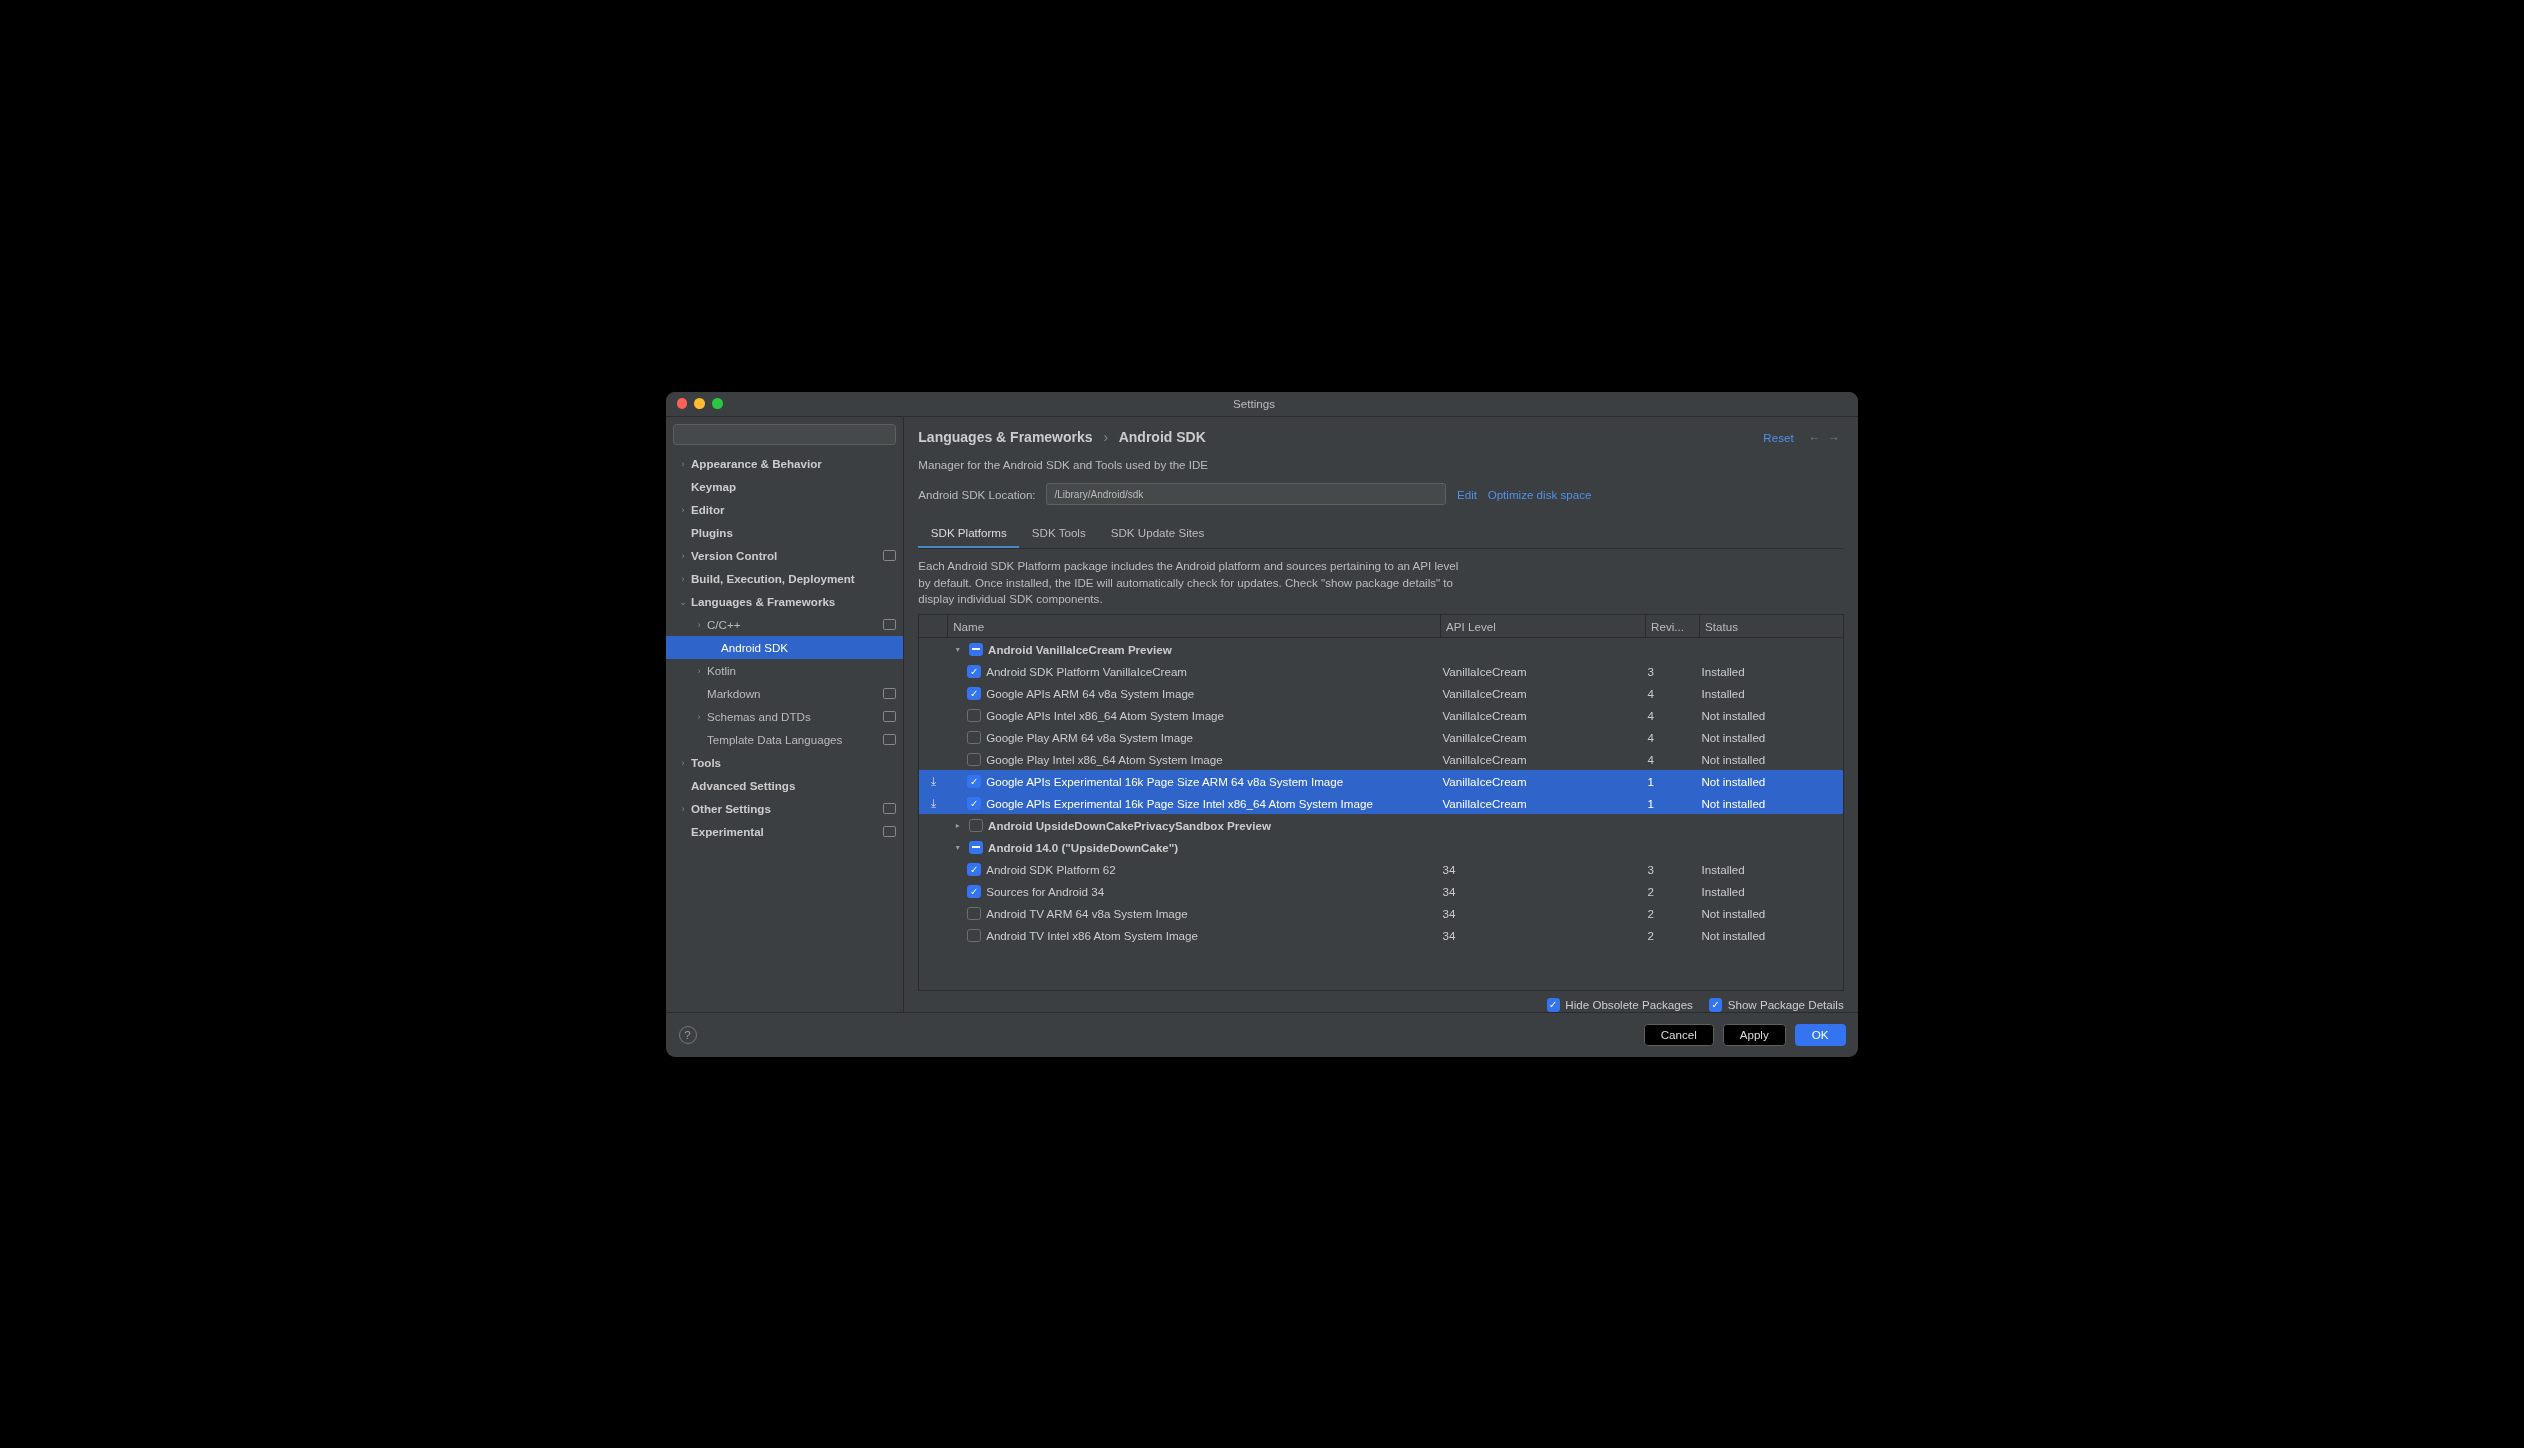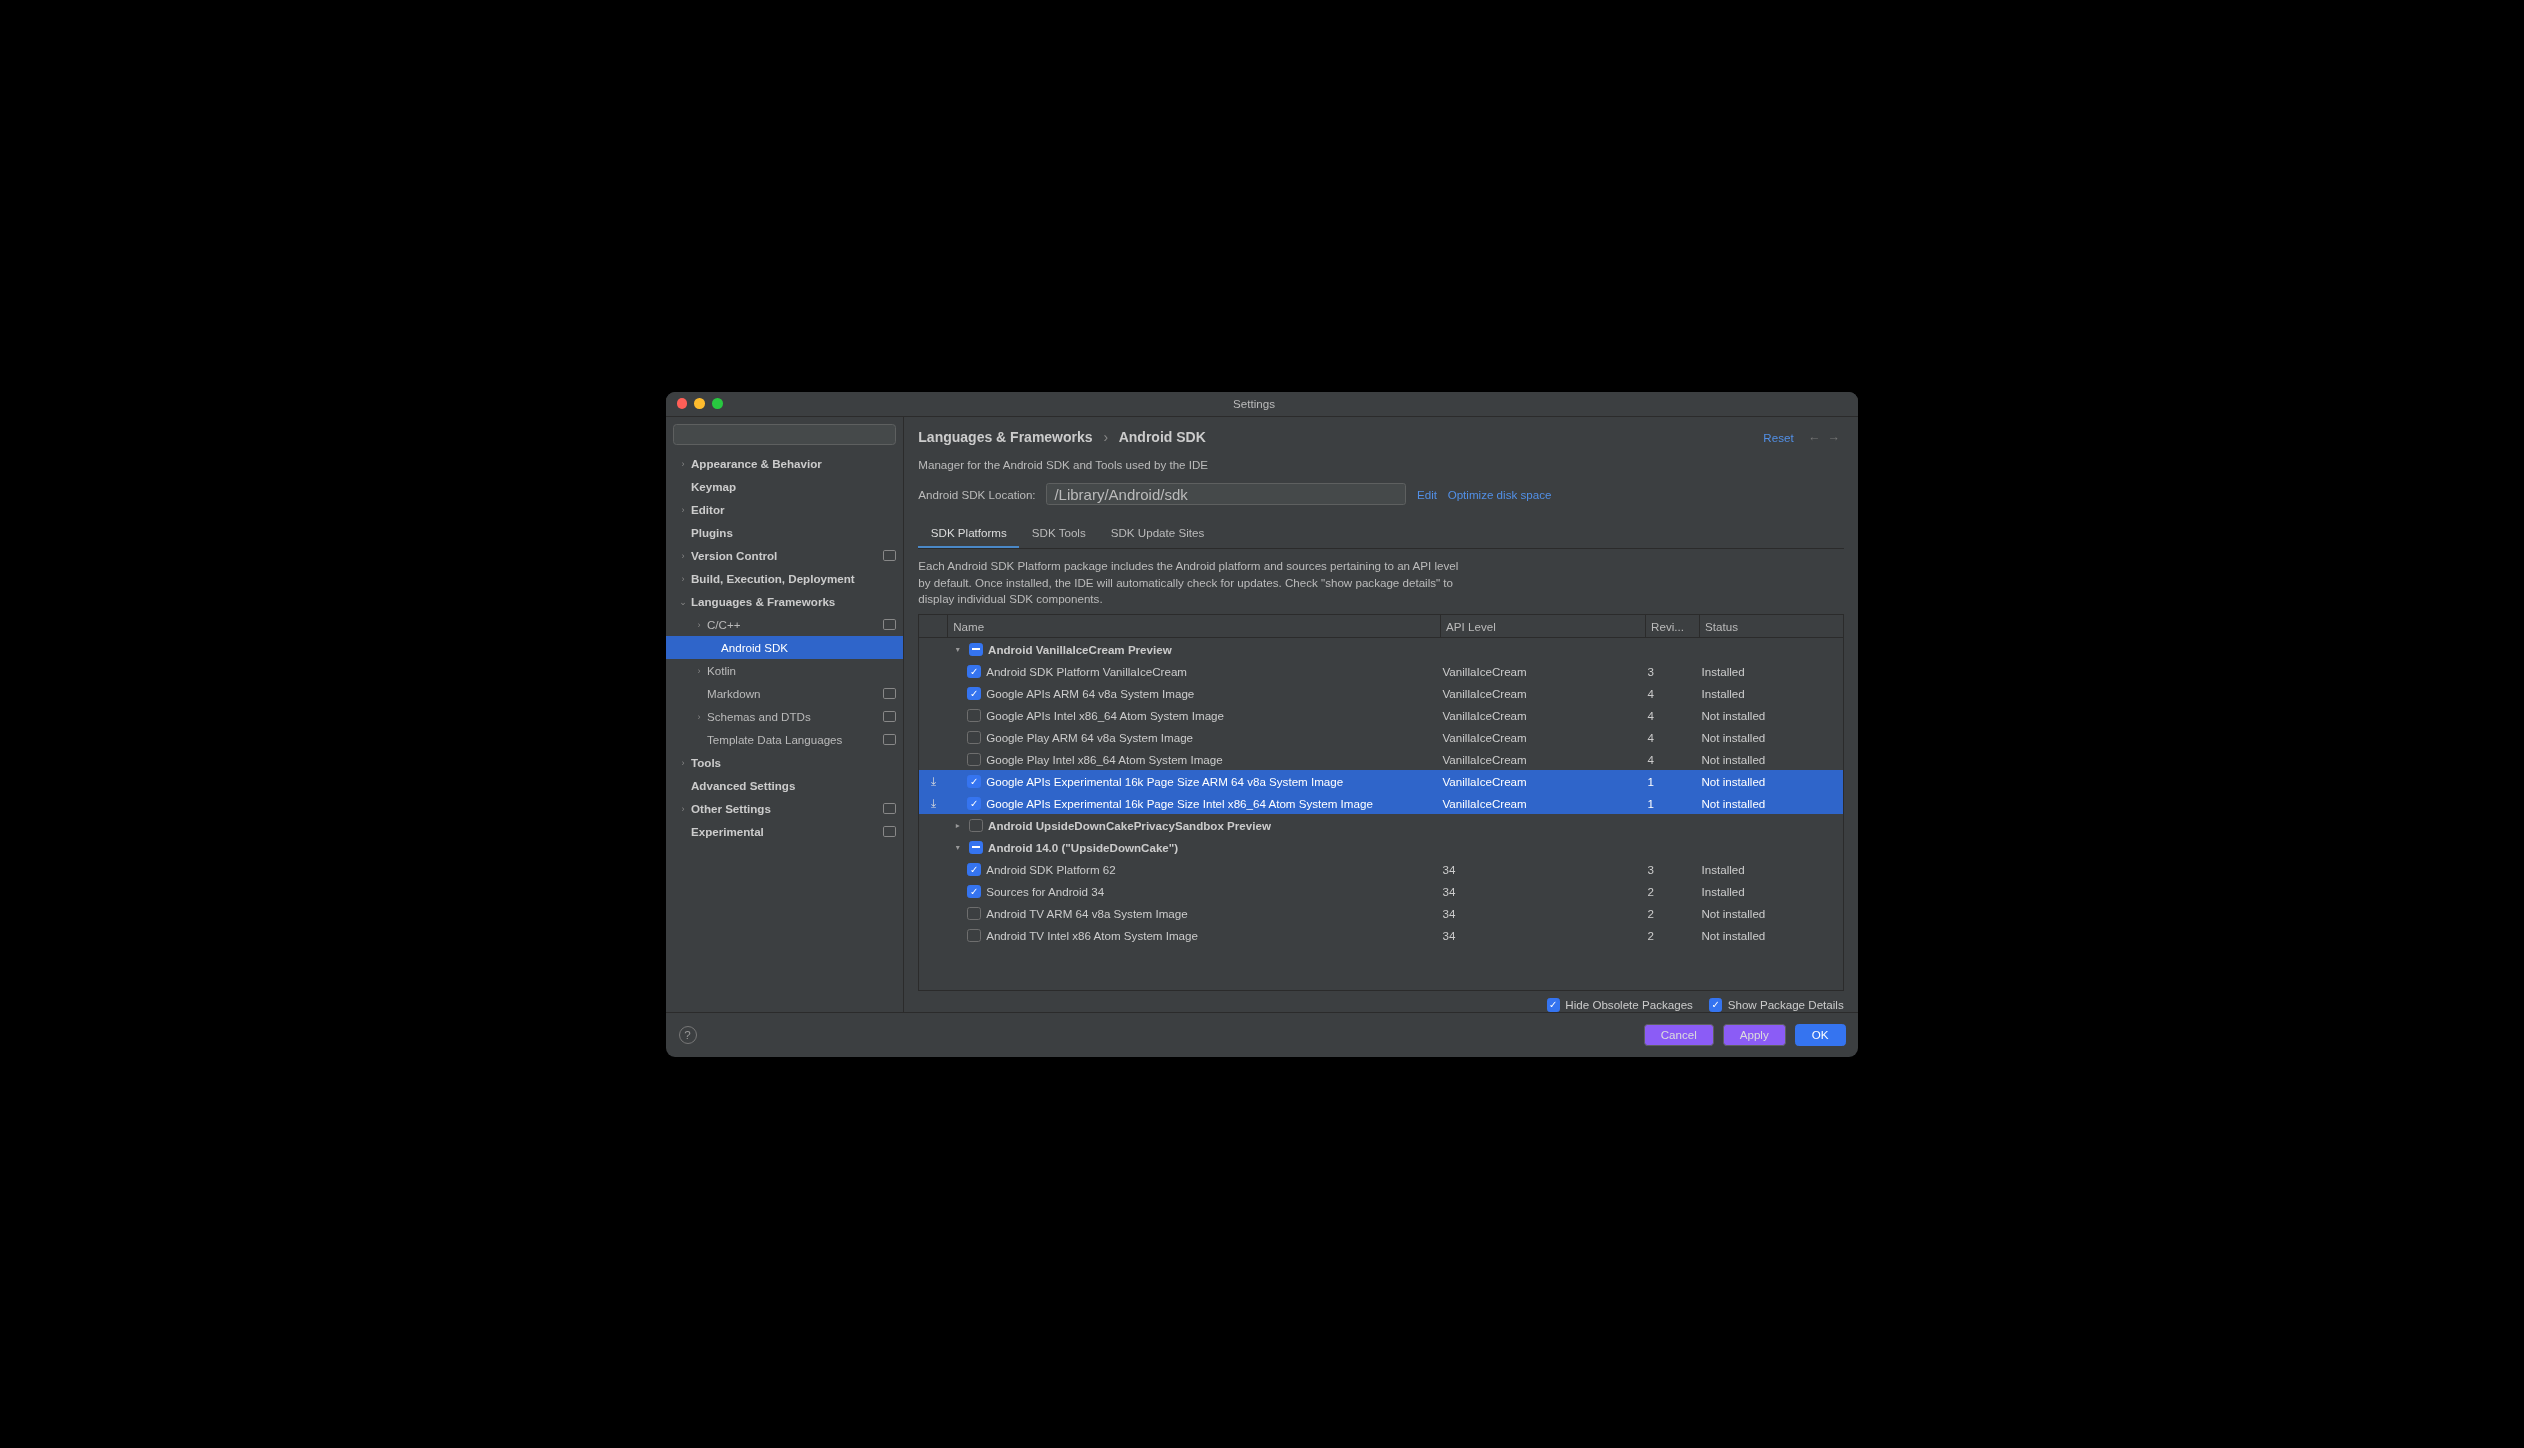--- a/index.html
+++ b/index.html
@@ -29,21 +29,21 @@
 .bold { font-weight: 600; color: #ccc; }
 .main { flex: 1; display: flex; flex-direction: column; padding: 12.5px 14.3px 0 14.3px; min-width: 0; }
 .crumb-row { display: flex; align-items: center; }
 .crumbs { color: #ccc; font-size: 14px; font-weight: 600; flex: 1; }
 .crumb-sep { color: #888; margin: 0 7.1px; font-weight: 400; }
 .reset { color: #5290e7; font-size: 11.6px; cursor: pointer; margin-right: 10.7px; }
 .nav-arrow { color: #777; font-size: 12.5px; margin: 0 3.6px; cursor: pointer; }
 .desc { color: #bbb; font-size: 11.6px; margin-top: 12.5px; }
 .loc-row { display: flex; align-items: center; margin-top: 12.5px; font-size: 11.6px; gap: 10.7px; }
 .loc-label { color: #bbb; }
-.loc-input { width: 360px; height: 22px; background: #45494a; border: 0.9px solid #5e6060; border-radius: 2.7px; padding: 0 7.1px; color: #bbb; font-size: 15px; }
+.loc-input { width: 400px; height: 22px; background: #45494a; border: 0.9px solid #5e6060; border-radius: 2.7px; padding: 0 7.1px; color: #bbb; font-size: 10px; }
 .link { color: #5290e7; cursor: pointer; }
 .tabs { display: flex; margin-top: 16px; border-bottom: 0.9px solid #2b2b2b; }
 .tab { padding: 5.4px 12.5px 7.1px; font-size: 11.6px; color: #bbb; cursor: pointer; border-bottom: 2.7px solid transparent; }
 .tab.active { border-bottom-color: #4a88c7; color: #ddd; }
 .infotext { color: #bbb; font-size: 11.6px; margin-top: 9px; line-height: 1.4; max-width: 544px; }
 .table-wrap { flex: 1; margin-top: 7.1px; border: 0.9px solid #2b2b2b; display: flex; flex-direction: column; min-height: 0; position: relative; }
 .thead { display: flex; background: #3c3f41; border-bottom: 0.9px solid #2b2b2b; font-size: 11.6px; color: #bbb; height: 23px; align-items: center; }
 .col-dl { width: 28.5px; }
 .col-name { flex: 1; padding-left: 7.1px; }
 .col-api { width: 205px; }
@@ -68,21 +68,21 @@
 .chk.mixed { background: #3574f0; border-color: #3574f0; color: #fff; }
 .chk.mixed::after { content: ""; width: 7.1px; height: 1.8px; background: #fff; }
 .plat-name { font-weight: 600; }
 .lvl-0 { padding-left: 3.6px; }
 .lvl-1 { padding-left: 19.6px; }
 .bottom-opts { display: flex; justify-content: flex-end; gap: 16px; margin-top: 7.1px; font-size: 11.6px; color: #ccc; align-items: center; }
 .opt { display: flex; align-items: center; gap: 5.4px; cursor: pointer; }
 .footer { height: 45px; border-top: 0.9px solid #2b2b2b; display: flex; align-items: center; padding: 0 12.5px; gap: 9px; }
 .help { width: 18px; height: 18px; border: 0.9px solid #777; border-radius: 50%; color: #999; font-size: 11.6px; display: flex; align-items: center; justify-content: center; cursor: pointer; }
 .spacer { flex: 1; }
-.btn { height: 22px; padding: 0 16px; border-radius: 3.6px; font-size: 11.6px; cursor: pointer; border: 0.9px solid #5e6060; background: #8b5cf6; color: #ddd; display: flex; align-items: center; }
+.btn { height: 22px; padding: 0 16px; border-radius: 3.6px; font-size: 11.6px; cursor: pointer; border: 0.9px solid #5e6060; background: #000000; color: #ddd; display: flex; align-items: center; }
 .btn.primary { background: #3574f0; border-color: #3574f0; color: #fff; }
 </style>
 </head>
 <body>
 
 <div class="window">
   <div class="titlebar">
     <div class="traffic">
       <div class="tl red"></div>
       <div class="tl yellow"></div>

